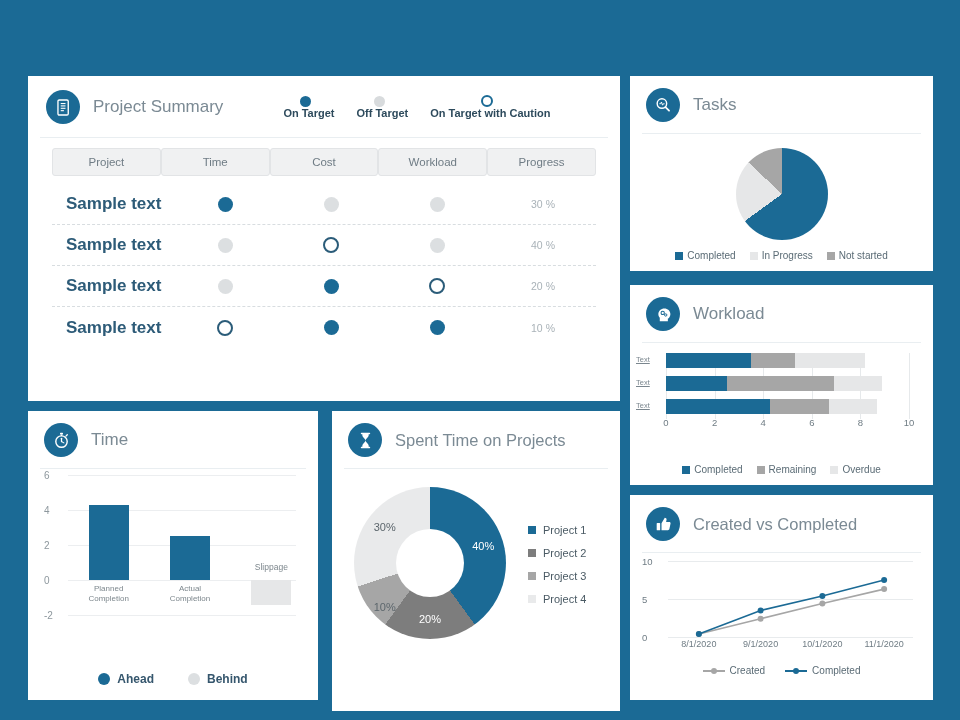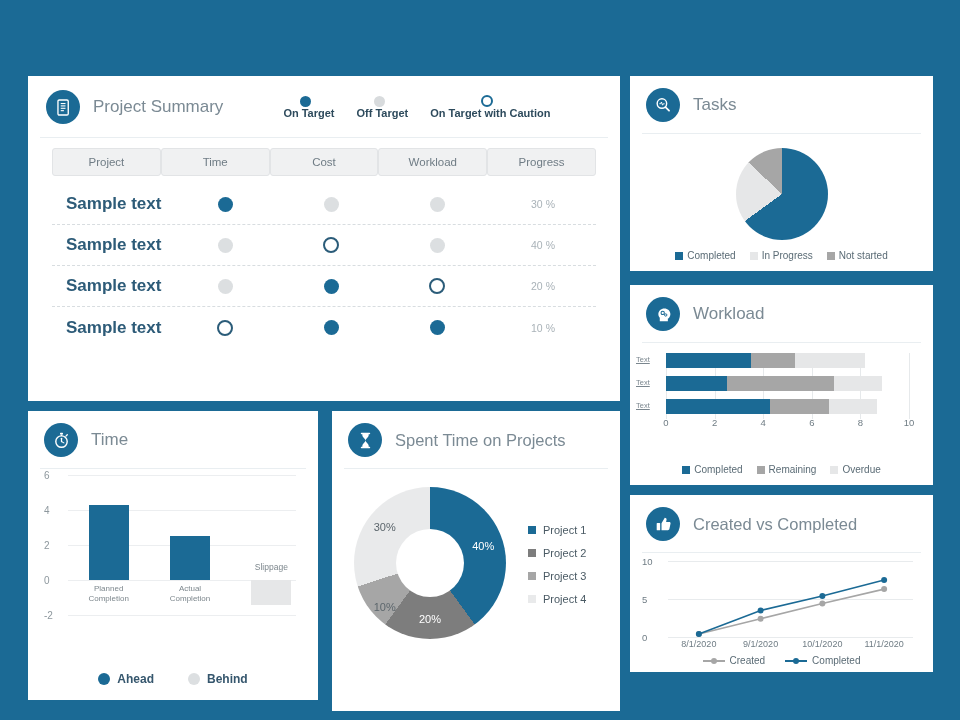--- a/index.html
+++ b/index.html
@@ -89,21 +89,21 @@
   .wl-plot { position: relative; margin-left: 28px; margin-right: 10px; height: 62px; }
   .wl-grid { position: absolute; inset: 0; }
   .wl-gl { position: absolute; top: 0; bottom: -4px; width: 1px; background: #e6e9eb; }
   .wl-row { position: relative; height: 15px; margin-bottom: 8px; display: flex; }
   .wl-seg { height: 100%; }
   .wl-label { position: absolute; left: -30px; top: 2px; font-size: 7.5px; color: #7a868e; text-decoration: underline; }
   .wl-ticks { position: relative; margin-left: 28px; margin-right: 10px; height: 16px; }
   .wl-tick { position: absolute; top: 2px; font-size: 9.5px; color: #6f7c84; transform: translateX(-50%); }
 
   
-  #p-created { left: 630px; top: 495px; width: 303px; height: 177px; }
+  #p-created { left: 630px; top: 495px; width: 303px; height: 205px; }
   .lc-body { flex: 1 1 auto; position: relative; padding: 8px 12px 0 6px; }
   .lc-plot { position: relative; margin-left: 32px; margin-right: 8px; height: 76px; }
   .lc-hl { position: absolute; left: 0; right: 0; height: 1px; background: #e8ebed; }
   .lc-ylab { position: absolute; font-size: 9.5px; color: #6f7c84; transform: translateY(-50%); }
   .lc-xlab { position: absolute; font-size: 9px; color: #6f7c84; transform: translateX(-50%); top: 2px; white-space: nowrap; }
 
   
   #p-time { left: 28px; top: 411px; width: 290px; height: 289px; }
   .tm-body { flex: 1 1 auto; position: relative; padding: 6px 10px 0 6px; }
   .tm-plot { position: relative; margin-left: 34px; margin-right: 12px; height: 140px; }

